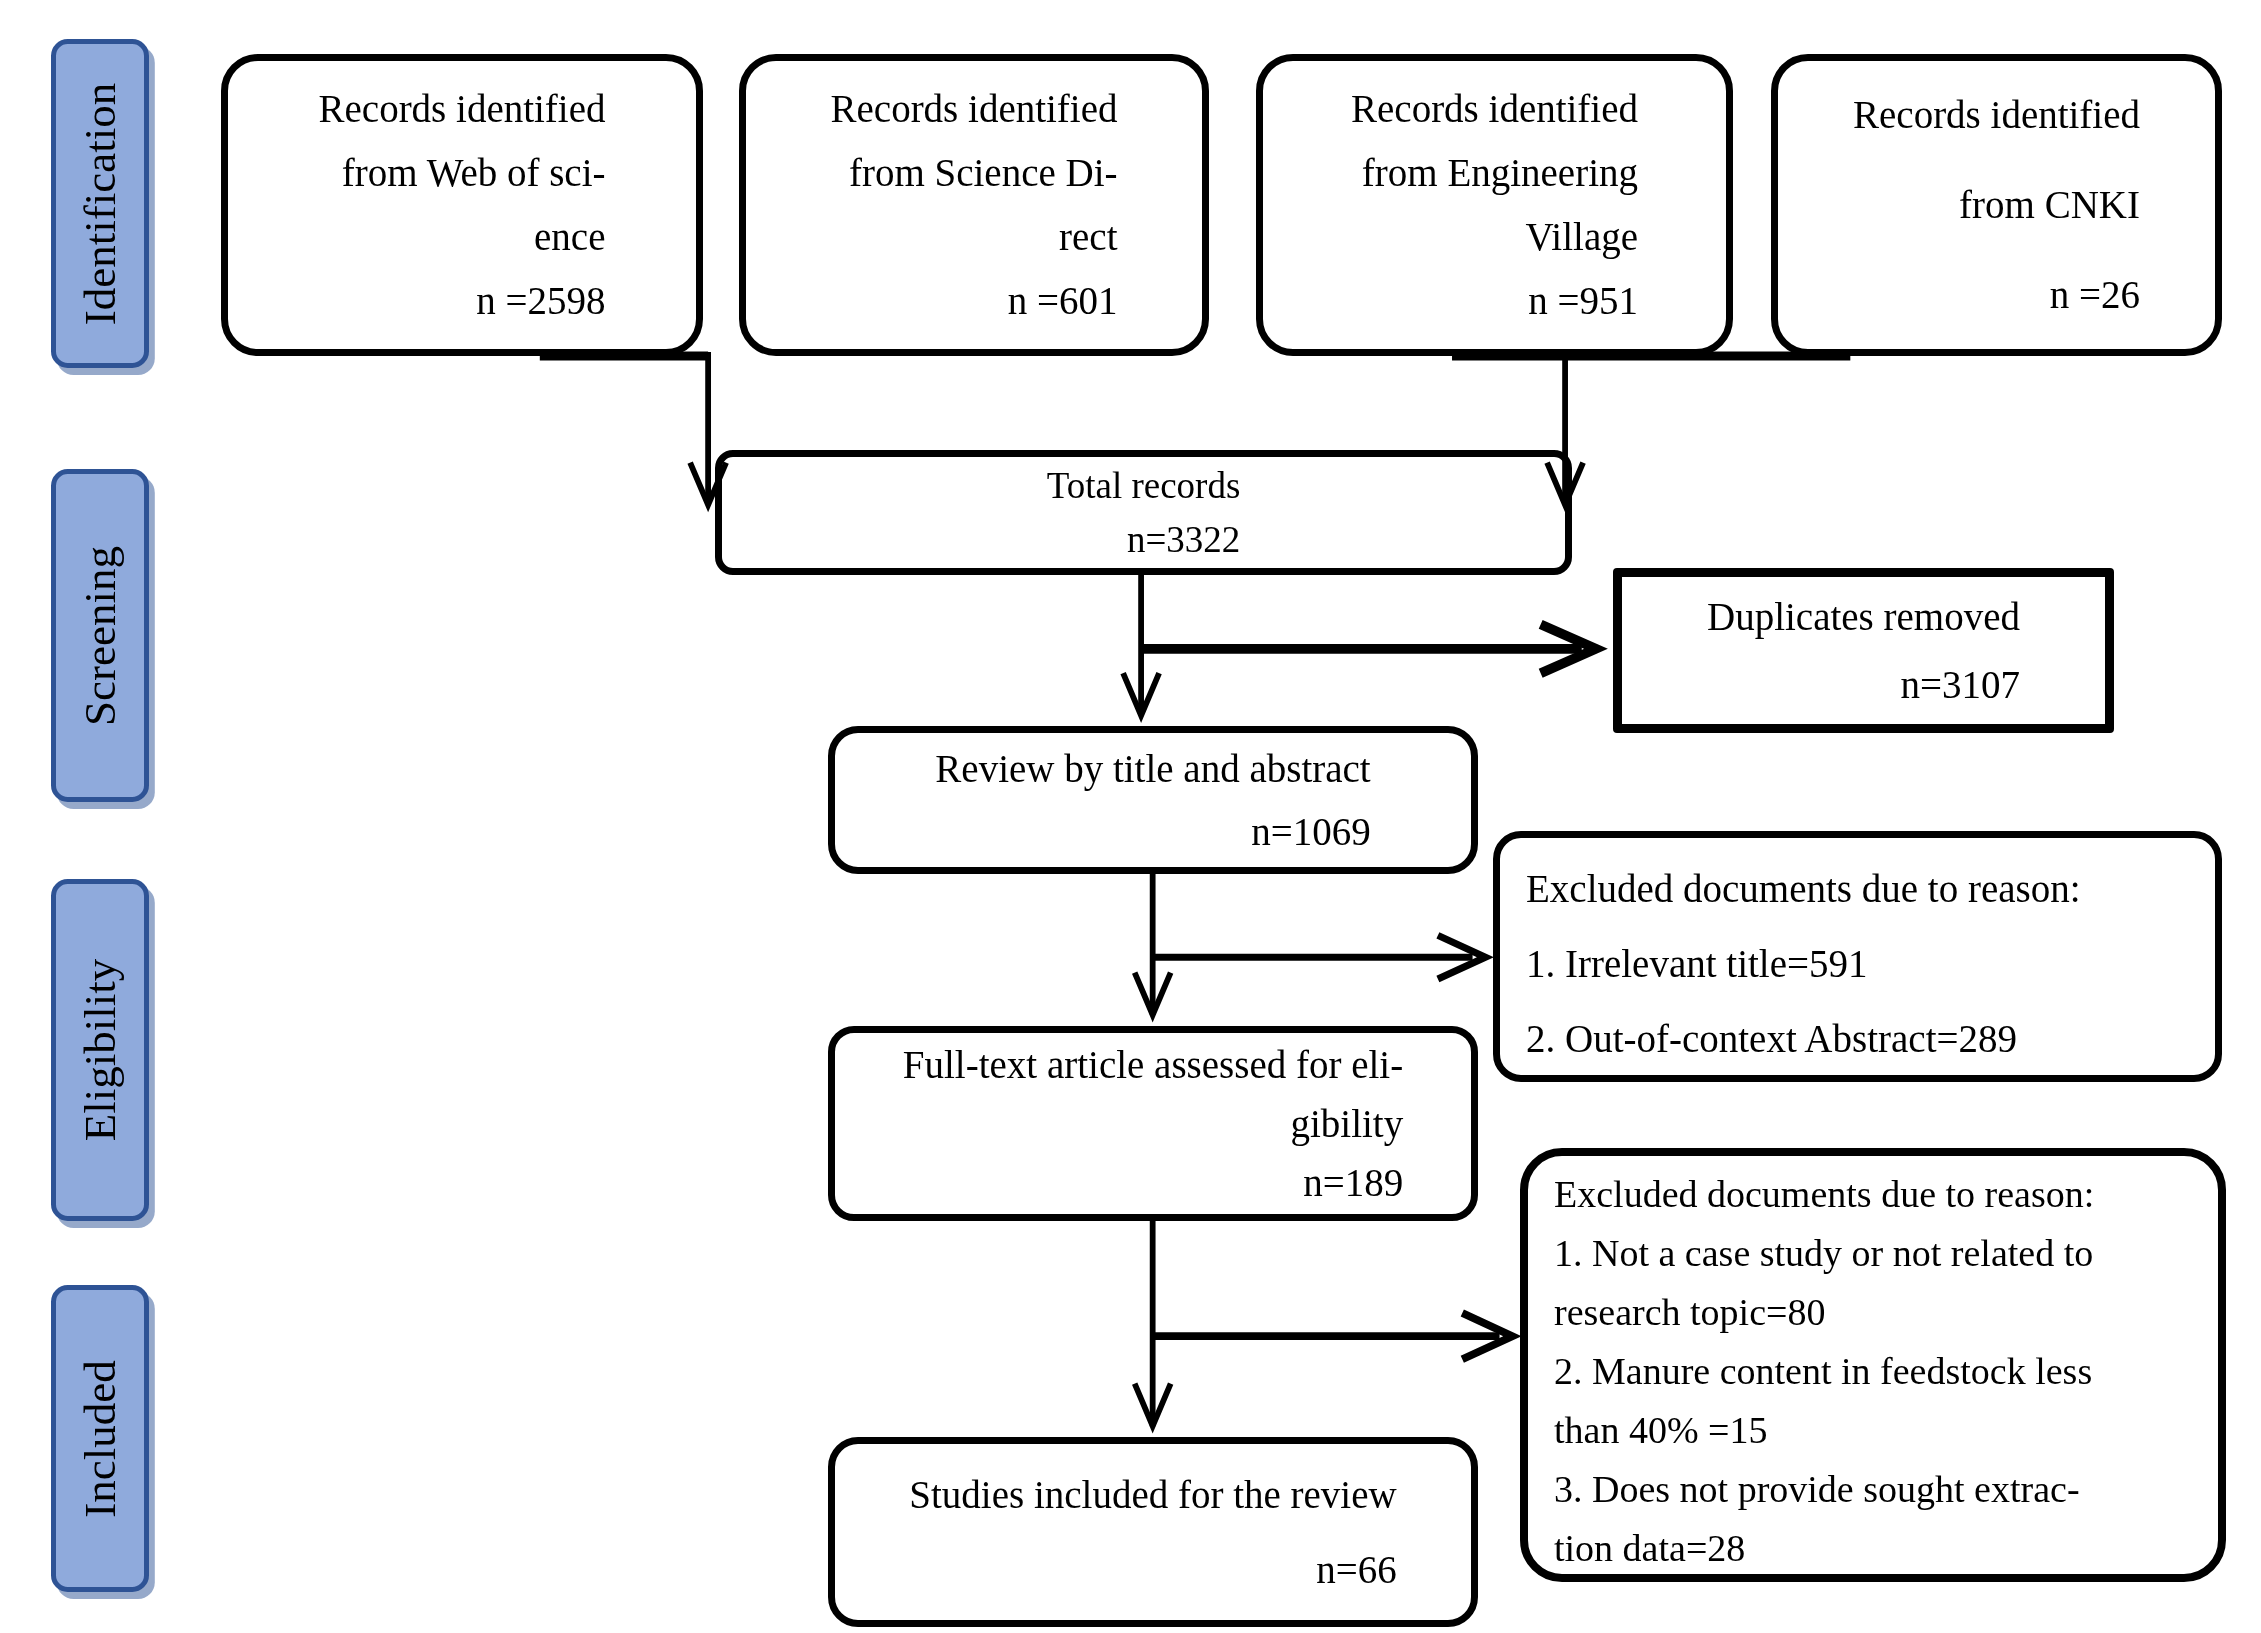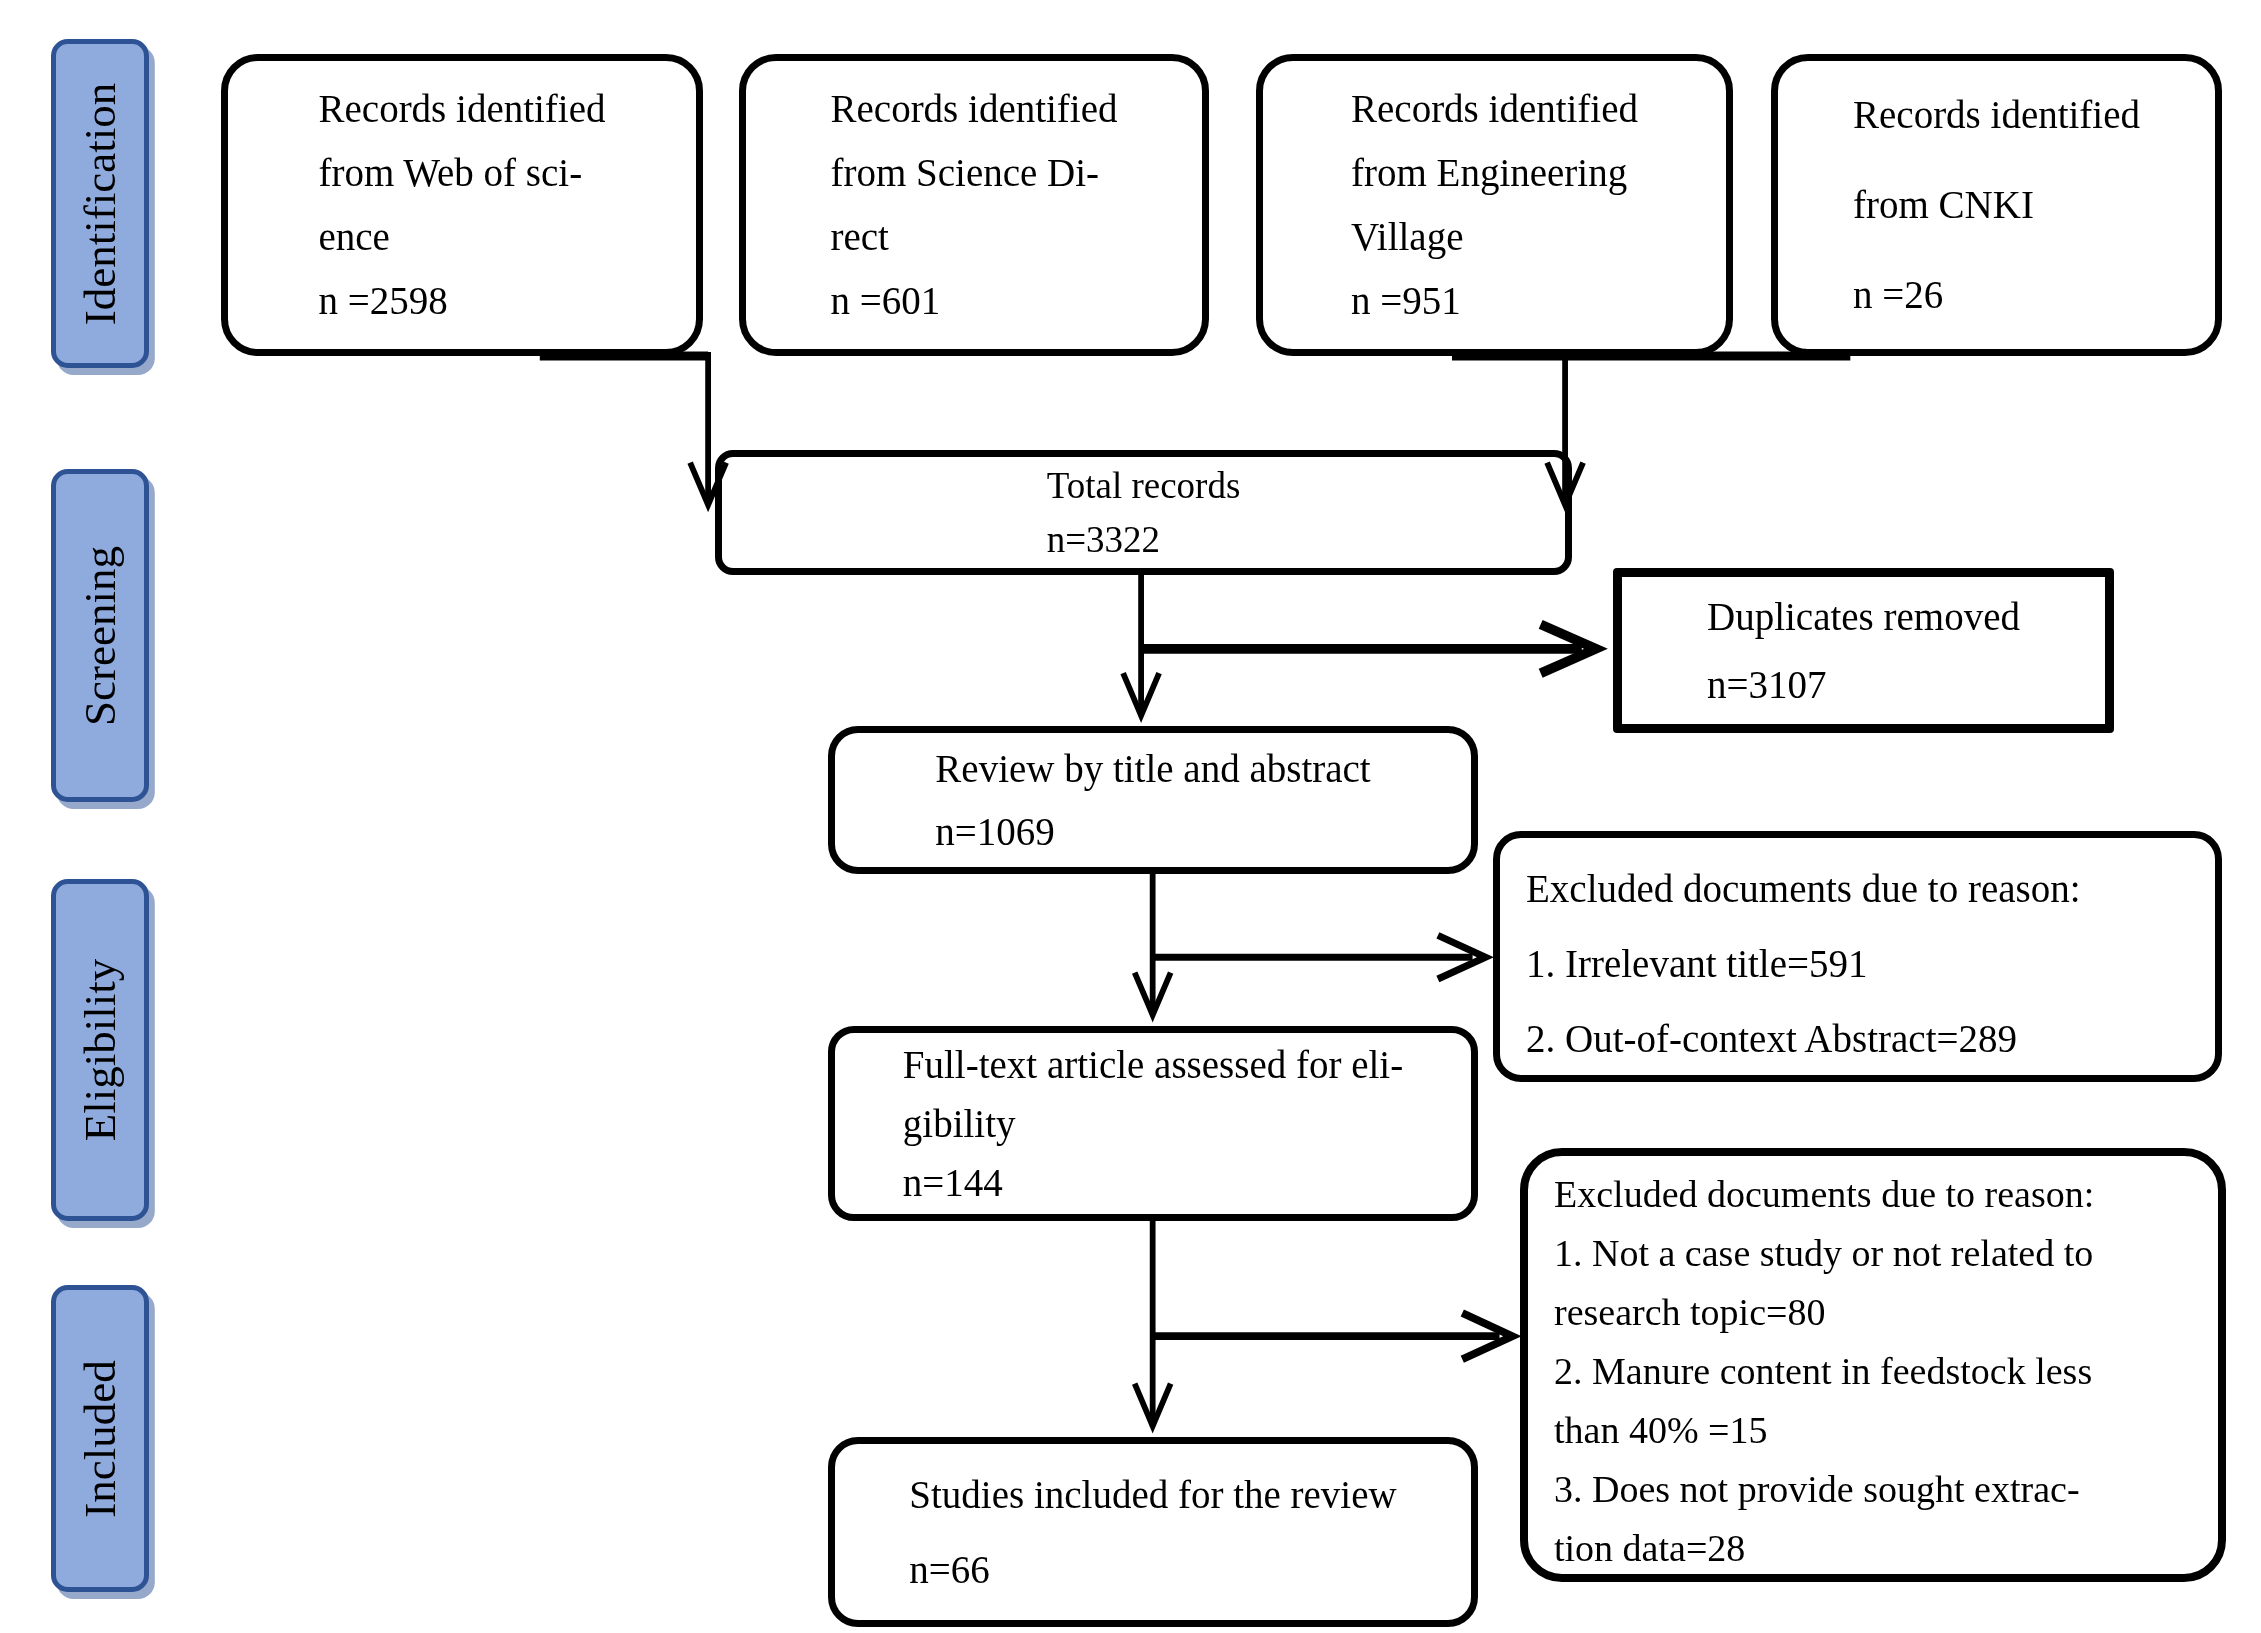--- a/index.html
+++ b/index.html
@@ -12,21 +12,21 @@
     overflow:hidden;
   }
   .node{
     position:absolute;
     box-sizing:border-box;
     background:#fff;
     border:7px solid #000;
     display:flex;
     align-items:center;
     justify-content:center;
-    text-align:left;
+    text-align:right;
     z-index:2;
   }
   .node-text{
     white-space:pre-line;
     font-size:39px;
     line-height:64px;
   }
   
   .src{border-radius:37px;border-width:7px;}
   #src1{left:221px;top:54px;width:482px;height:302px;}
@@ -131,21 +131,21 @@
 n=1069</div>
   </div>
   <div class="node" id="excl1">
     <div class="node-text">Excluded documents due to reason:
 1. Irrelevant title=591
 2. Out-of-context Abstract=289</div>
   </div>
   <div class="node" id="fulltext">
     <div class="node-text">Full-text article assessed for eli-
 gibility
-n=144</div>
+n=189</div>
   </div>
   <div class="node" id="excl2">
     <div class="node-text">Excluded documents due to reason:
 1. Not a case study or not related to
 research topic=80
 2. Manure content in feedstock less
 than 40% =15
 3. Does not provide sought extrac-
 tion data=28</div>
   </div>

